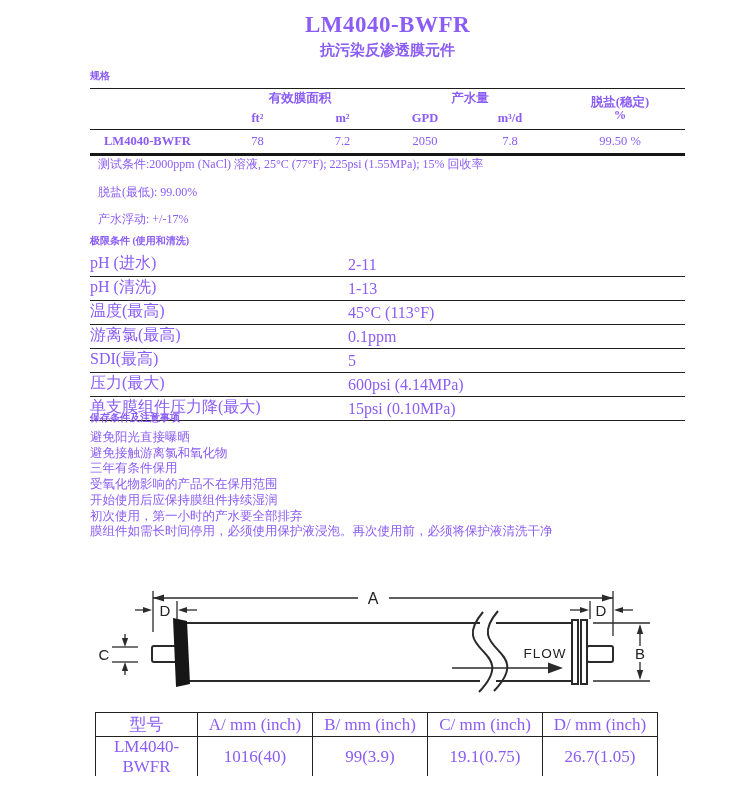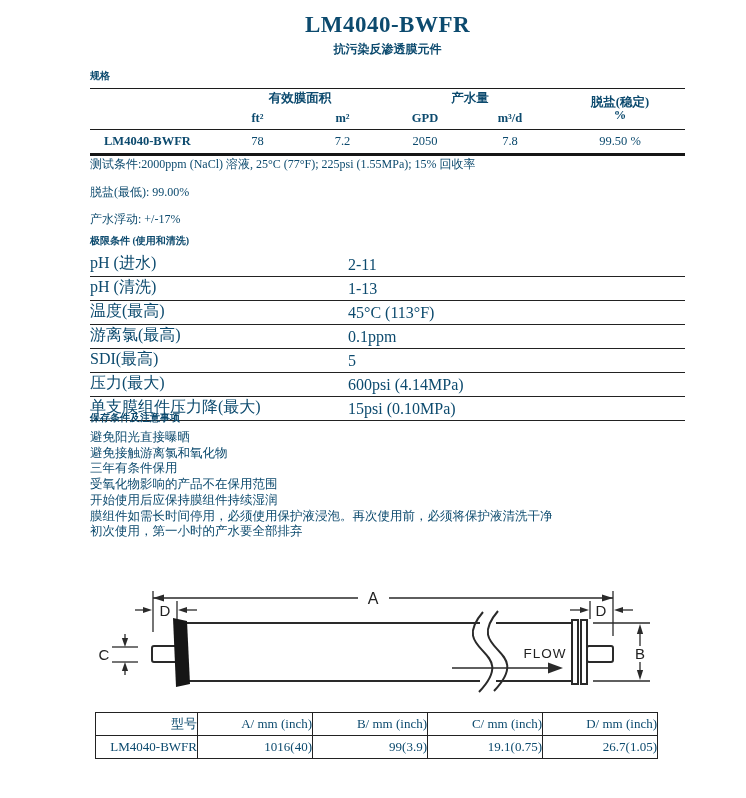--- a/index.html
+++ b/index.html
@@ -1,61 +1,61 @@
 <!DOCTYPE html>
 <html><head>
 <meta charset="utf-8">
 <style>
   * { margin:0; padding:0; box-sizing:border-box; }
   html,body { background:#ffffff; }
   .page {
     position:relative; width:746px; height:776px; background:#fff;
-    font-family:"Liberation Serif","DejaVu Serif",serif; color:#0c4a6e; overflow:hidden;
+    font-family:"Liberation Serif","DejaVu Serif",serif; color:#8b5cf6; overflow:hidden;
   }
   .abs { position:absolute; }
 
   
   .title-block { left:90px; top:12px; width:595px; text-align:center; }
   .doc-title { font-size:23px; font-weight:bold; letter-spacing:.5px; }
-  .doc-subtitle { font-size:12px; font-weight:bold; margin-top:3px; }
+  .doc-subtitle { font-size:15px; font-weight:bold; margin-top:3px; }
 
   .section-heading { font-size:10px; font-weight:bold; }
 
   
   table { border-collapse:collapse; }
   .spec-table { left:90px; top:88px; width:595px; table-layout:fixed; border-top:1.6px solid #1c1c1c; }
   .spec-table td { text-align:center; font-size:12.5px; vertical-align:middle; }
   .spec-table .grp { font-weight:bold; height:20px; }
   .spec-table .unit { font-weight:bold; height:21px; border-bottom:1.6px solid #1c1c1c; }
   .spec-table .salt-hd { font-weight:bold; line-height:13.5px; border-bottom:1.6px solid #1c1c1c; }
   .spec-table .data { height:25px; border-bottom:3px solid #161616; }
   .spec-table .model { text-align:left; padding-left:14px; font-weight:bold; }
 
-  .spec-notes { left:90px; top:156px; width:595px; font-size:12px; }
+  .spec-notes { left:98px; top:156px; width:595px; font-size:12px; }
   .spec-notes div { margin-bottom:10.5px; }
 
   
   .limits-heading { left:90px; top:234px; }
   .limits-table { left:90px; top:253px; width:595px; table-layout:fixed; }
   .limits-table td { height:20px; font-size:16px; vertical-align:bottom; padding-bottom:2px;
                      border-bottom:1.4px solid #222; }
 
   
   .storage-heading { left:90px; top:411px; }
   .storage-notes { left:90px; top:430px; width:620px; font-size:12.5px; line-height:15.7px; }
 
   
   .diagram { left:80px; top:584px; }
   .dim-label { font-family:"Liberation Sans","DejaVu Sans",sans-serif; font-size:15px; fill:#222; }
   .flow-label { font-family:"Liberation Sans","DejaVu Sans",sans-serif; font-size:13.5px; fill:#222; letter-spacing:1px; }
 
   
   .dims-table { left:95px; top:712px; width:562px; table-layout:fixed; border:1.6px solid #222; }
   .dims-table th, .dims-table td {
-    border:1.2px solid #222; text-align:right; font-size:13px; font-weight:normal; height:23px;
+    border:1.2px solid #222; text-align:center; font-size:17px; font-weight:normal; height:23px;
   }
 </style>
 </head>
 <body>
 
 <div class="page">
 
   <div class="abs title-block">
     <div class="doc-title">LM4040-BWFR</div>
     <div class="doc-subtitle">抗污染反渗透膜元件</div>
@@ -145,22 +145,22 @@
   </tbody>
     </table>
 
   <div class="abs section-heading storage-heading">保存条件及注意事项</div>
   <div class="abs storage-notes">
     <div>避免阳光直接曝晒</div>
     <div>避免接触游离氯和氧化物</div>
     <div>三年有条件保用</div>
     <div>受氧化物影响的产品不在保用范围</div>
     <div>开始使用后应保持膜组件持续湿润</div>
+    <div>初次使用，第一小时的产水要全部排弃</div>
     <div>膜组件如需长时间停用，必须使用保护液浸泡。再次使用前，必须将保护液清洗干净</div>
-    <div>初次使用，第一小时的产水要全部排弃</div>
   </div>
 
   <svg class="abs diagram" width="600" height="124" viewBox="80 584 600 124">
     <g stroke="#2a2a2a" fill="none" stroke-width="2">
 
       <path d="M186,623 H480"></path>
       <path d="M186,681 H480"></path>
 
       <path d="M496,623 H572"></path>
       <path d="M496,681 H572"></path>

